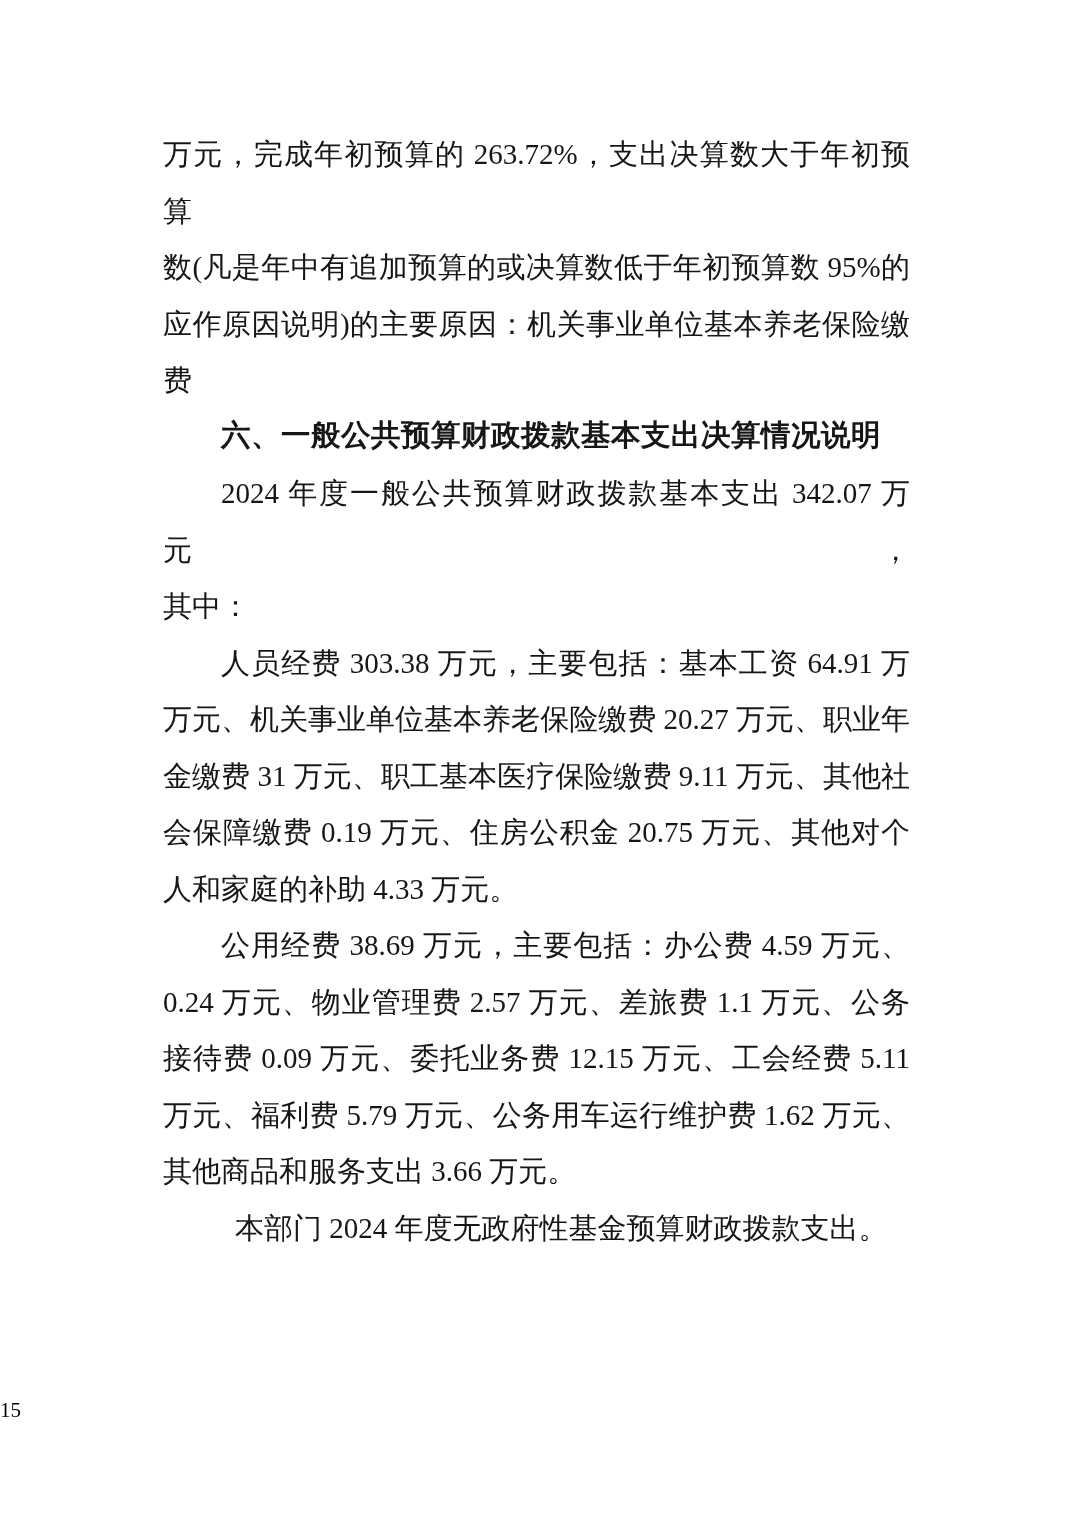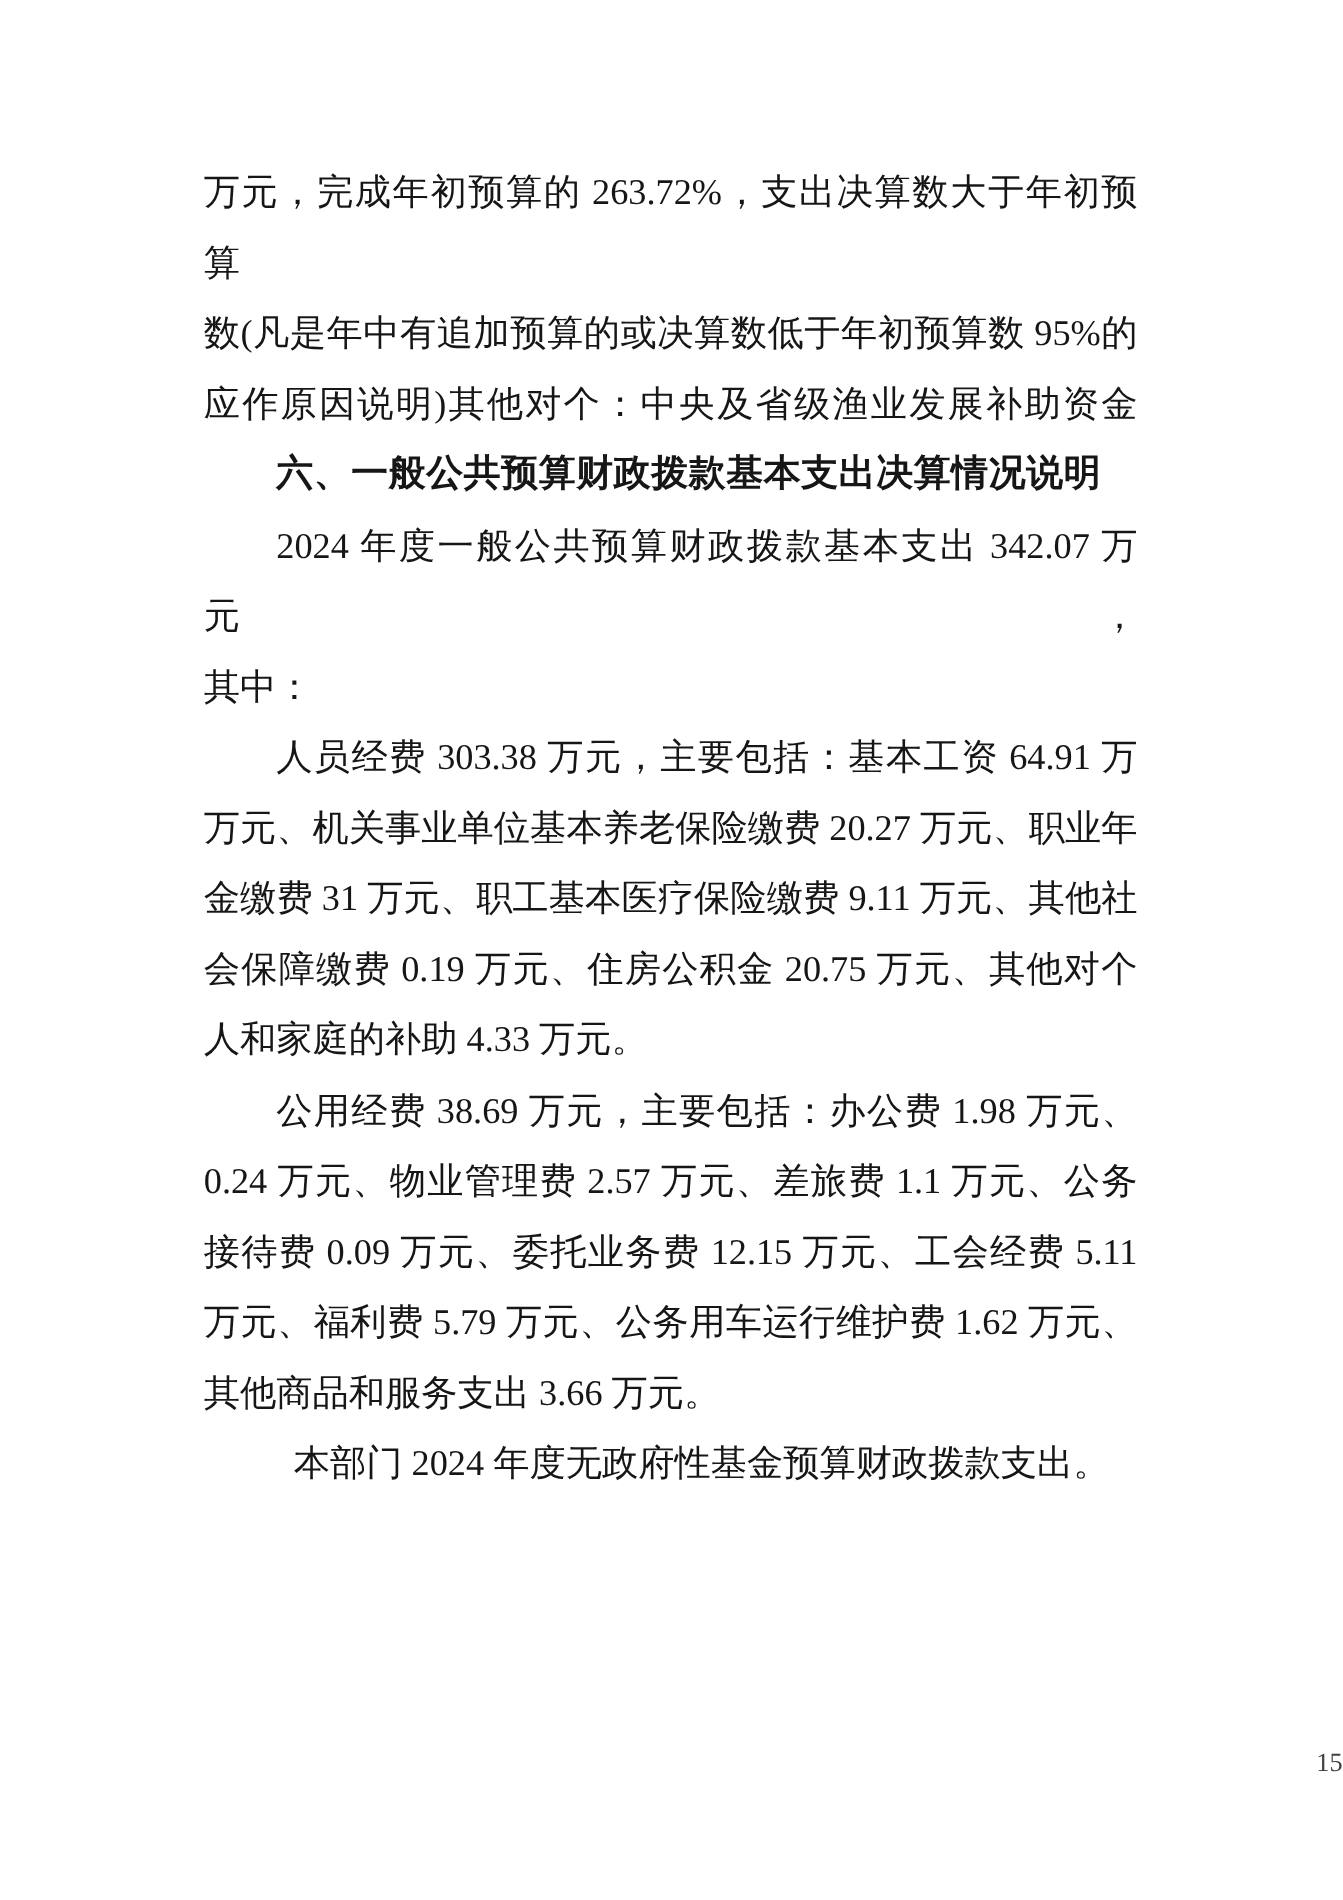--- a/index.html
+++ b/index.html
@@ -41,49 +41,49 @@
     font-family: Liberation Mono, monospace;
     font-weight: 700;
     font-size: 29.5px;
     letter-spacing: 0.5px;
   }
   .page-number {
     position: absolute;
     top: 1398px;
     left: 0;
     width: 100%;
-    text-align: right;
+    text-align: left;
     font-family: "Liberation Serif", "DejaVu Serif", serif;
     font-size: 21px;
     line-height: 24px;
-    color: #404040;
+    color: #000000;
   }
 </style>
 </head>
 <body>
 
 <div class="page">
   <div class="content">
 
     <div class="line just">万元，完成年初预算的 263.72%，支出决算数大于年初预算</div>
     <div class="line just">数(凡是年中有追加预算的或决算数低于年初预算数 95%的</div>
-    <div class="line just">应作原因说明)其他对个：中央及省级渔业发展补助资金</div>
+    <div class="line just">应作原因说明)的主要原因：机关事业单位基本养老保险缴费</div>
 
     <div class="line heading indent">六、一般公共预算财政拨款基本支出决算情况说明</div>
 
     <div class="line just indent">2024 年度一般公共预算财政拨款基本支出 342.07 万元，</div>
     <div class="line">其中：</div>
 
     <div class="line just indent">人员经费 303.38 万元，主要包括：基本工资 64.91 万</div>
     <div class="line just">万元、机关事业单位基本养老保险缴费 20.27 万元、职业年</div>
     <div class="line just">金缴费 31 万元、职工基本医疗保险缴费 9.11 万元、其他社</div>
     <div class="line just">会保障缴费 0.19 万元、住房公积金 20.75 万元、其他对个</div>
     <div class="line">人和家庭的补助 4.33 万元。</div>
 
-    <div class="line just indent">公用经费 38.69 万元，主要包括：办公费 1.98 万元、</div>
+    <div class="line just indent">公用经费 38.69 万元，主要包括：办公费 4.59 万元、</div>
     <div class="line just">0.24 万元、物业管理费 2.57 万元、差旅费 1.1 万元、公务</div>
     <div class="line just">接待费 0.09 万元、委托业务费 12.15 万元、工会经费 5.11</div>
     <div class="line just">万元、福利费 5.79 万元、公务用车运行维护费 1.62 万元、</div>
     <div class="line">其他商品和服务支出 3.66 万元。</div>
 
 
     <div class="line indent-lg">本部门 2024 年度无政府性基金预算财政拨款支出。</div>
 
   </div>
 

